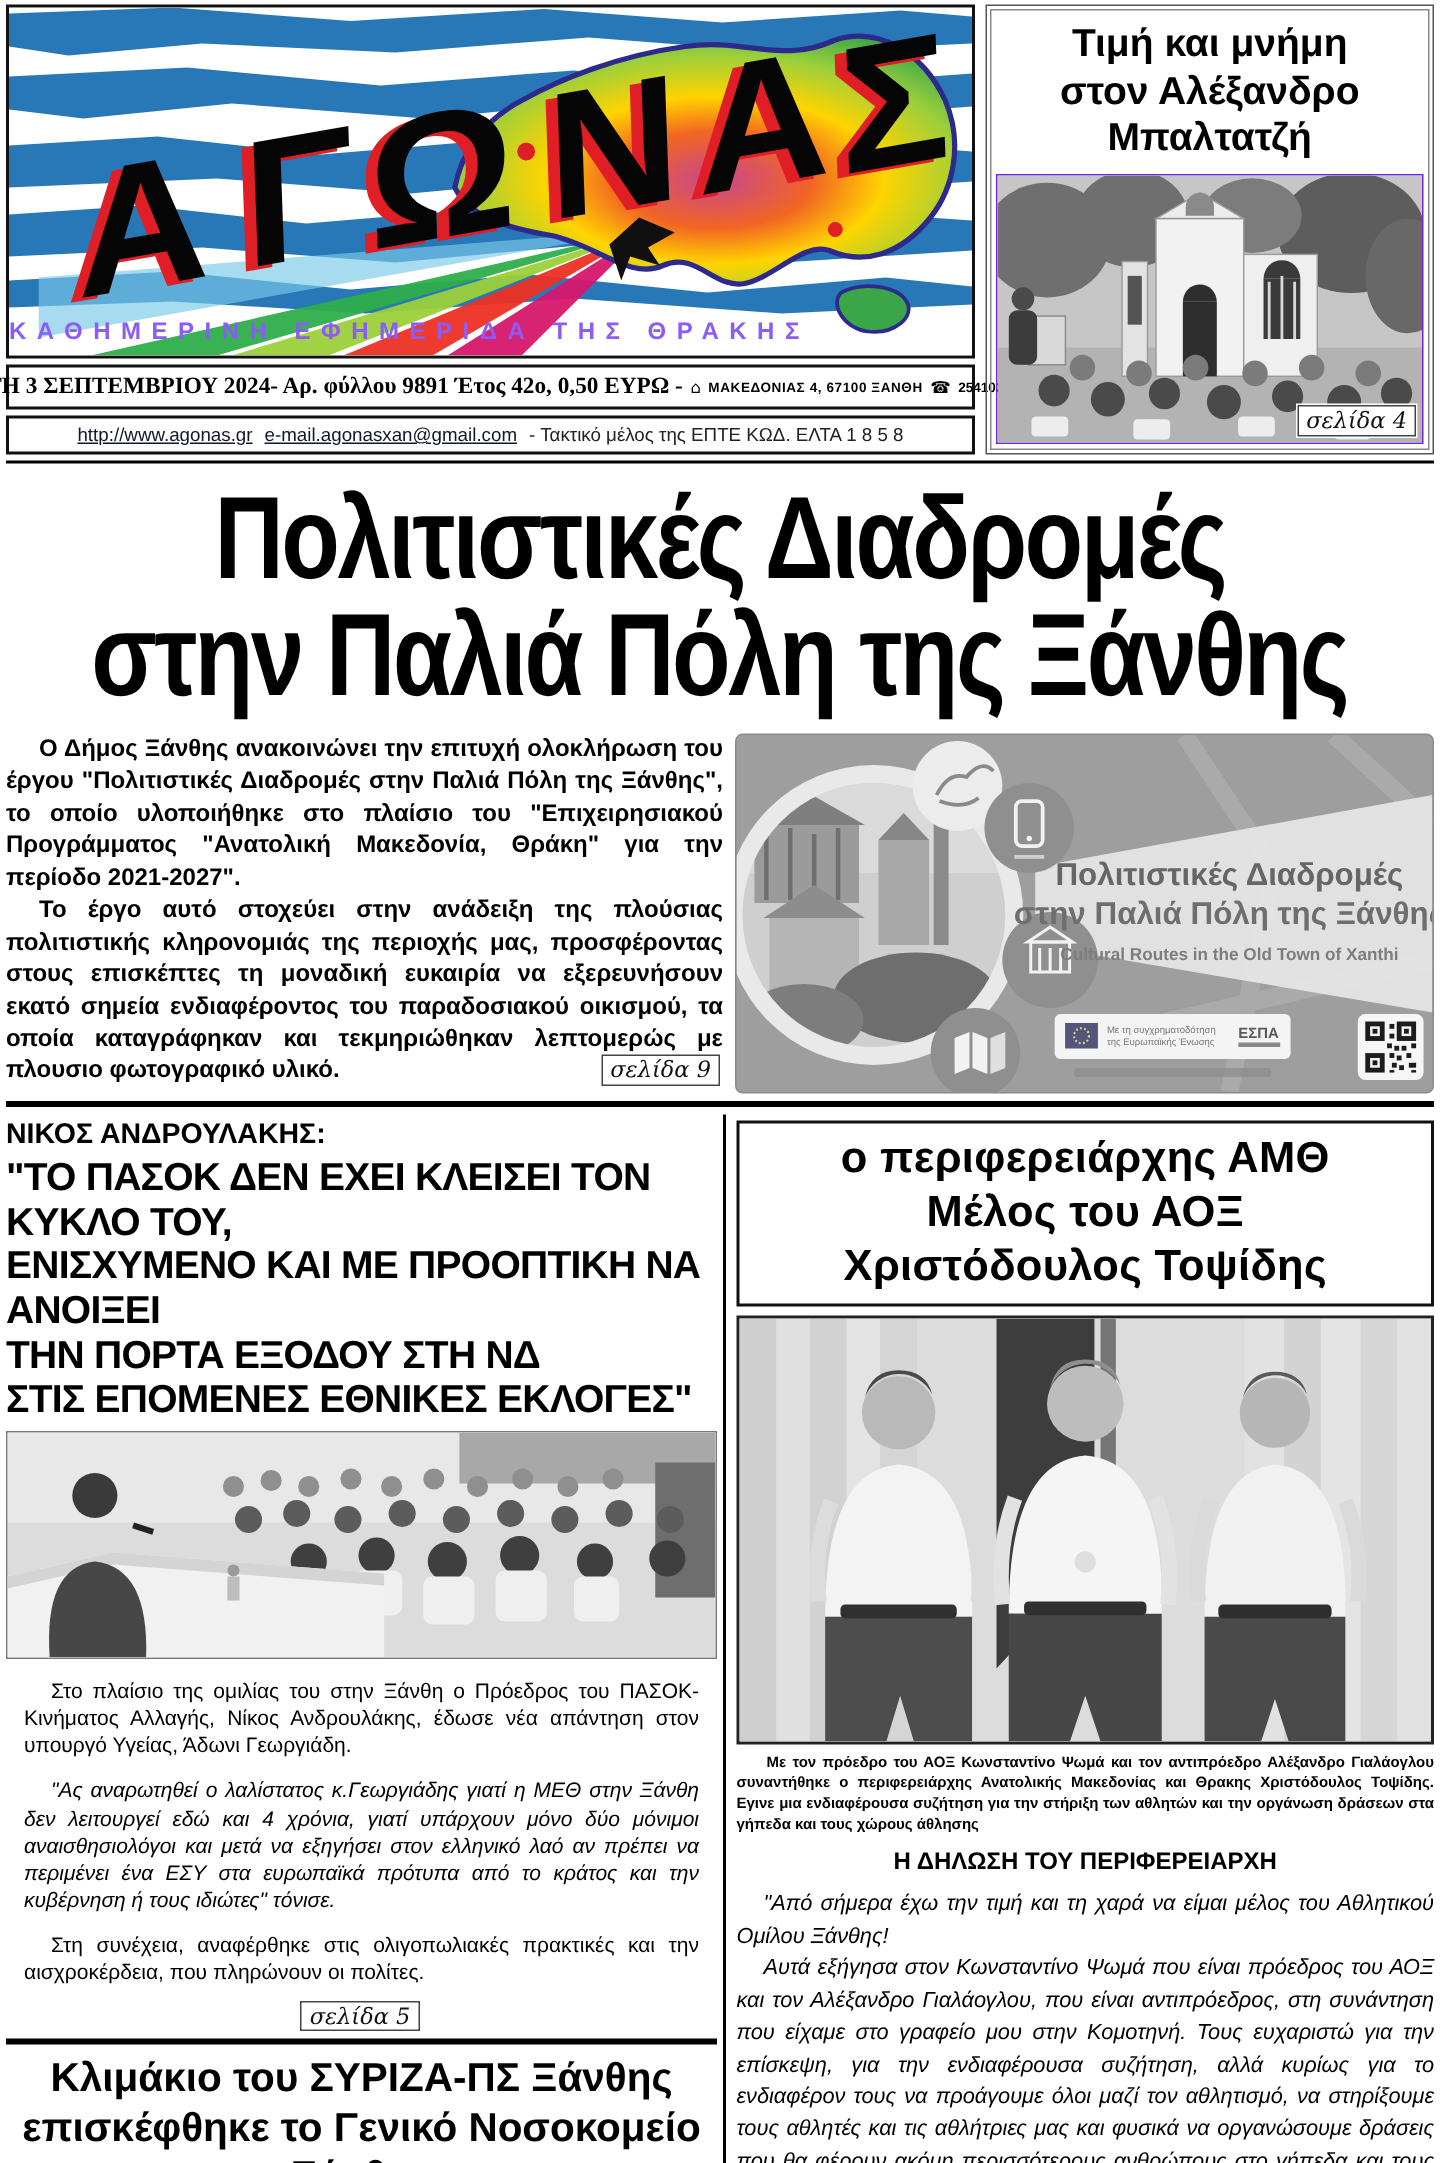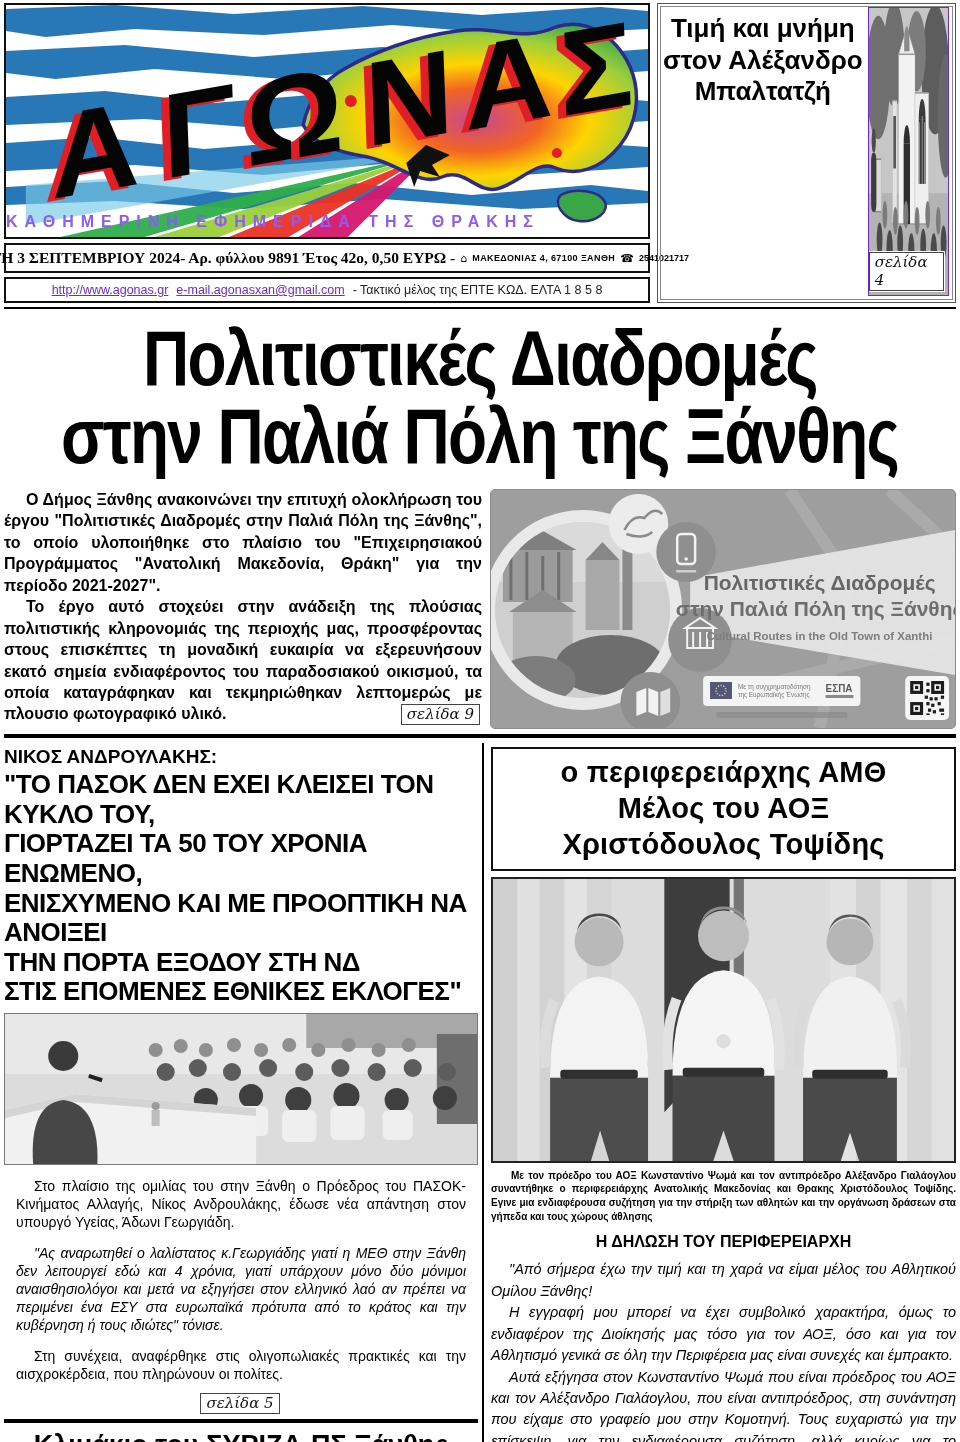--- a/index.html
+++ b/index.html
@@ -12,25 +12,25 @@
   .mast-art{position:relative;height:232px;border:2px solid #111;background:#fff;overflow:hidden;}
   .mast-art svg{display:block;width:100%;height:100%;}
   .tagline{position:absolute;left:0;right:0;bottom:6px;text-align:left;font-weight:bold;
            font-size:16px;letter-spacing:7px;color:#8b5cf6;white-space:nowrap;}
   .datebar{margin-top:4px;border:2px solid #111;height:26px;display:flex;align-items:center;justify-content:center;gap:5px;white-space:nowrap;}
   .datebar .main{font-family:"Liberation Serif",serif;font-weight:bold;font-size:15.5px;}
   .datebar .addr{font-size:9px;font-weight:bold;letter-spacing:.4px;}
   .datebar .ph{font-size:9px;font-weight:bold;}
   .ico{font-family:"DejaVu Sans",sans-serif;font-size:11px;}
   .urlbar{margin-top:4px;border:2px solid #111;height:22px;display:flex;align-items:center;justify-content:center;gap:8px;font-size:12.5px;color:#222;white-space:nowrap;}
-  .urlbar a{color:#6d28d9;text-decoration:underline;}
+  .urlbar a{color:#0f172a;text-decoration:underline;}
   .urlbar .memb{text-decoration:none;}
 
   .tr-box{flex:1;border:1px solid #555;padding:2px;}
-  .tr-inner{border:1px solid #888;height:100%;box-sizing:border-box;display:flex;}
+  .tr-inner{border:1px solid #888;height:100%;box-sizing:border-box;display:flex;flex-direction:column;}
   .tr-head{padding:6px 2px 8px;text-align:center;font-size:26px;line-height:1.22;font-weight:600;}
   .tr-photo{position:relative;margin:0 3px 3px;border:1px solid #6d28d9;flex:1;overflow:hidden;}
   .tr-photo svg{display:block;width:100%;height:100%;}
 
   .badge{display:inline-block;border:1px solid #444;background:#fff;padding:0 5px;
          font:italic 15px "DejaVu Serif",serif;color:#111;line-height:1.25;}
   .badge.overlay{position:absolute;right:4px;bottom:4px;box-shadow:0 0 0 1px #fff;}
 
   .hdiv{height:4px;background:#000;margin:5px 0;}
   .hdiv.thin{height:2px;margin:4px 0 0;}
@@ -366,21 +366,20 @@
   </div>
 
   <div class="hdiv"></div>
 
   <div class="cols">
 
     <div class="col-l">
       <div class="kicker">ΝΙΚΟΣ ΑΝΔΡΟΥΛΑΚΗΣ:</div>
       <div class="pasok-head">
         <div>"ΤΟ ΠΑΣΟΚ ΔΕΝ ΕΧΕΙ ΚΛΕΙΣΕΙ ΤΟΝ ΚΥΚΛΟ ΤΟΥ,</div>
-        <div>ΓΙΟΡΤΑΖΕΙ ΤΑ 50 ΤΟΥ ΧΡΟΝΙΑ ΕΝΩΜΕΝΟ,</div>
         <div>ΕΝΙΣΧΥΜΕΝΟ ΚΑΙ ΜΕ ΠΡΟΟΠΤΙΚΗ ΝΑ ΑΝΟΙΞΕΙ</div>
         <div>ΤΗΝ ΠΟΡΤΑ ΕΞΟΔΟΥ ΣΤΗ ΝΔ</div>
         <div>ΣΤΙΣ ΕΠΟΜΕΝΕΣ ΕΘΝΙΚΕΣ ΕΚΛΟΓΕΣ"</div>
       </div>
 
       <div class="photo ph-pasok">
         <svg viewBox="0 0 470 150" preserveAspectRatio="none">
           <rect width="470" height="150" fill="#dcdcdc"></rect>
           <rect y="0" width="470" height="60" fill="#e8e8e8"></rect>
           <rect x="300" y="0" width="170" height="34" fill="#a8a8a8"></rect>
@@ -513,18 +512,17 @@
       </div>
 
       <div class="aox-intro">
         <p>Με τον πρόεδρο του ΑΟΞ  Κωνσταντίνο Ψωμά και τον αντιπρόεδρο Αλέξανδρο Γιαλάογλου συναντήθηκε ο περιφερειάρχης Ανατολικής Μακεδονίας και Θρακης Χριστόδουλος Τοψίδης. Εγινε μια ενδιαφέρουσα συζήτηση για την στήριξη των αθλητών και την οργάνωση δράσεων στα γήπεδα και τους χώρους άθλησης</p>
       </div>
 
       <div class="aox-sub">Η ΔΗΛΩΣΗ ΤΟΥ ΠΕΡΙΦΕΡΕΙΑΡΧΗ</div>
 
       <div class="quote">
         <p>"Από σήμερα έχω την τιμή και τη χαρά να είμαι μέλος του Αθλητικού Ομίλου Ξάνθης!</p>
-        <p>Η εγγραφή μου μπορεί να έχει συμβολικό χαρακτήρα, όμως το ενδιαφέρον της Διοίκησής μας τόσο για τον ΑΟΞ, όσο και για τον Αθλητισμό γενικά σε όλη την Περιφέρεια μας είναι συνεχές και έμπρακτο.</p>
         <p>Αυτά εξήγησα στον Κωνσταντίνο Ψωμά που είναι πρόεδρος του ΑΟΞ και τον Αλέξανδρο Γιαλάογλου, που είναι αντιπρόεδρος, στη συνάντηση που είχαμε στο γραφείο μου στην Κομοτηνή. Τους ευχαριστώ για την επίσκεψη, για την ενδιαφέρουσα συζήτηση, αλλά κυρίως για το ενδιαφέρον τους να προάγουμε όλοι μαζί τον αθλητισμό, να στηρίξουμε τους αθλητές και τις αθλήτριες μας και φυσικά να οργανώσουμε δράσεις που θα φέρουν ακόμη περισσότερους ανθρώπους στο γήπεδα και τους χώρους άθλησης."</p>
       </div>
     </div>
   </div>
 </div>
 
 </body></html>

